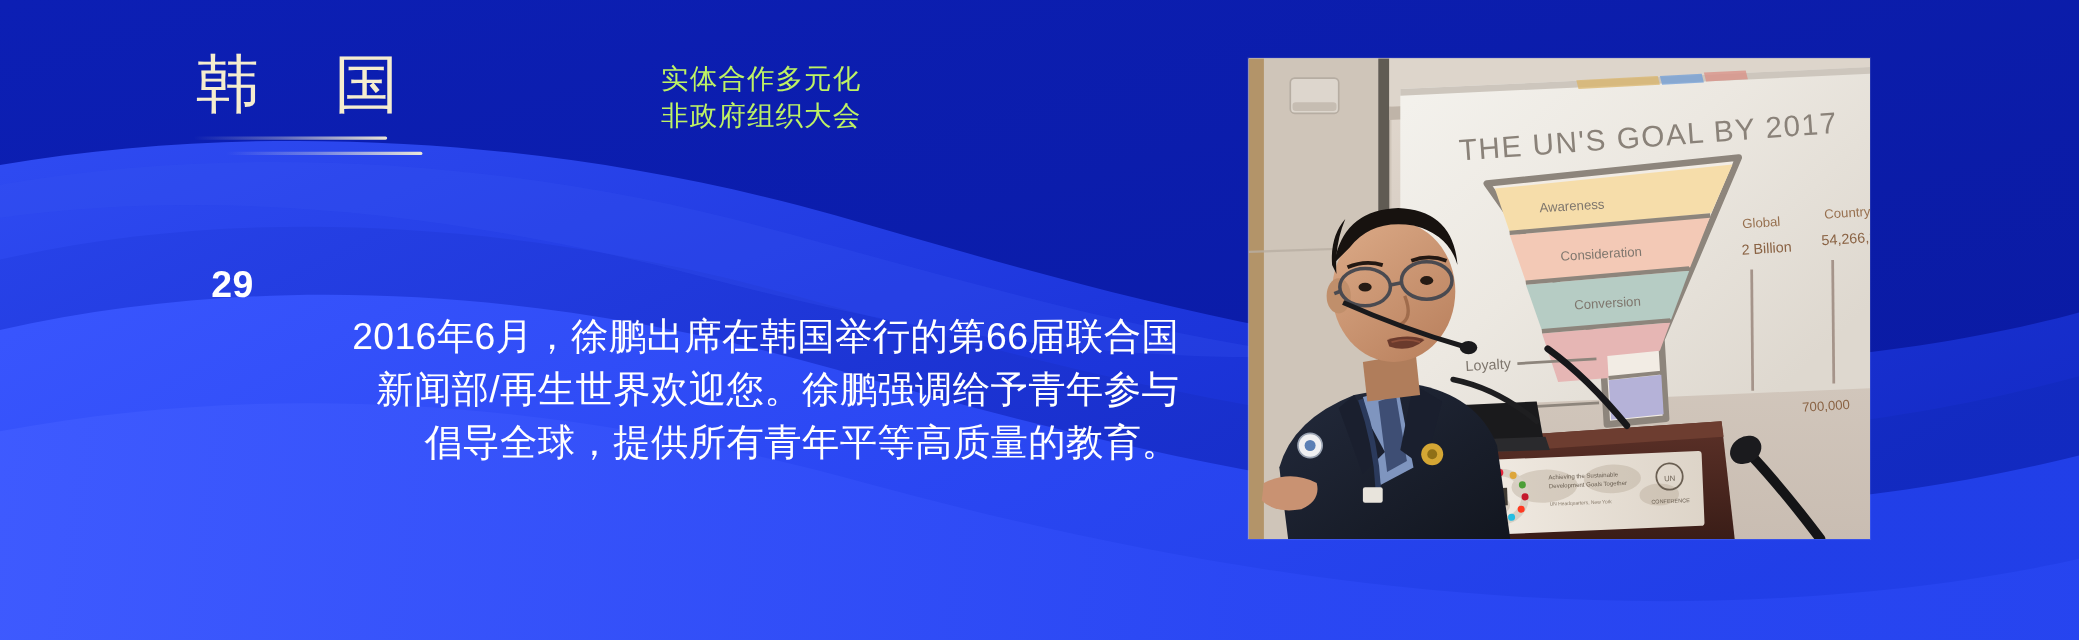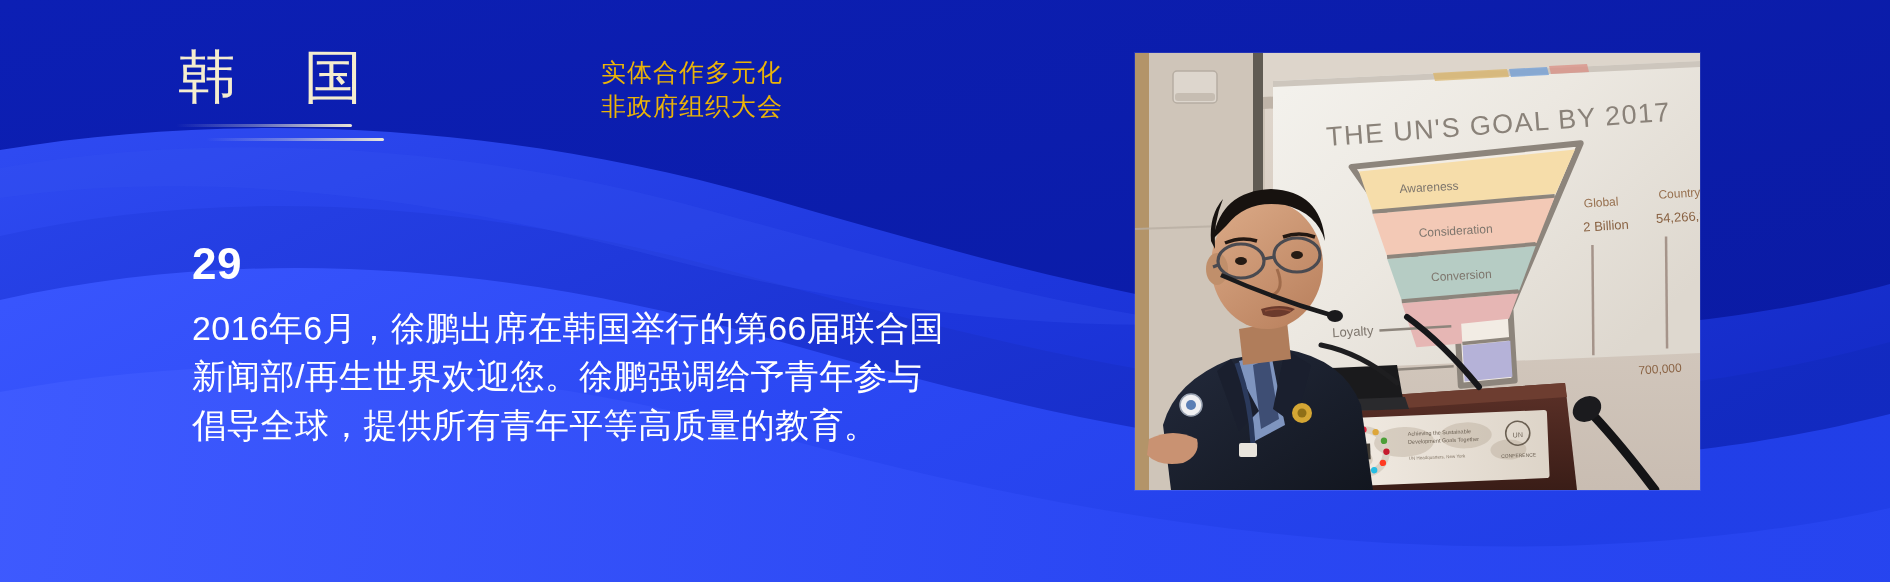--- a/index.html
+++ b/index.html
@@ -75,51 +75,52 @@
     left: 30px;
     top: 14px;
     width: 178px;
     background: linear-gradient(to right, rgba(240,236,210,0.00) 0%, rgba(240,236,210,0.35) 45%, rgba(245,240,215,0.95) 100%);
   }
 
   .subtitle-block {
     position: absolute;
     left: 592px;
     top: 56px;
-    color: #eab308;
+    color: #bef264;
     font-size: 25px;
     line-height: 1.35;
     letter-spacing: 1px;
     text-align: center;
     width: 200px;
   }
   .subtitle-line { display: block; white-space: nowrap; }
 
   
   .body-block {
     position: absolute;
     left: 192px;
     top: 242px;
     width: 880px;
     z-index: 5;
   }
   .item-number {
-    font-size: 44px;
+    font-size: 34px;
     font-weight: 700;
     color: #ffffff;
     line-height: 1.0;
-    margin: 0 0 18px 0;
+    margin: 0 0 6px 0;
     letter-spacing: 0.5px;
   }
   .body-para {
     margin: 0;
     color: #ffffff;
     font-size: 34px;
     line-height: 1.42;
     letter-spacing: 0.3px;
+    text-align: right;
   }
   .body-line { display: block; white-space: nowrap; }
 
   
   .photo-frame {
     position: absolute;
     left: 1135px;
     top: 53px;
     width: 565px;
     height: 437px;

